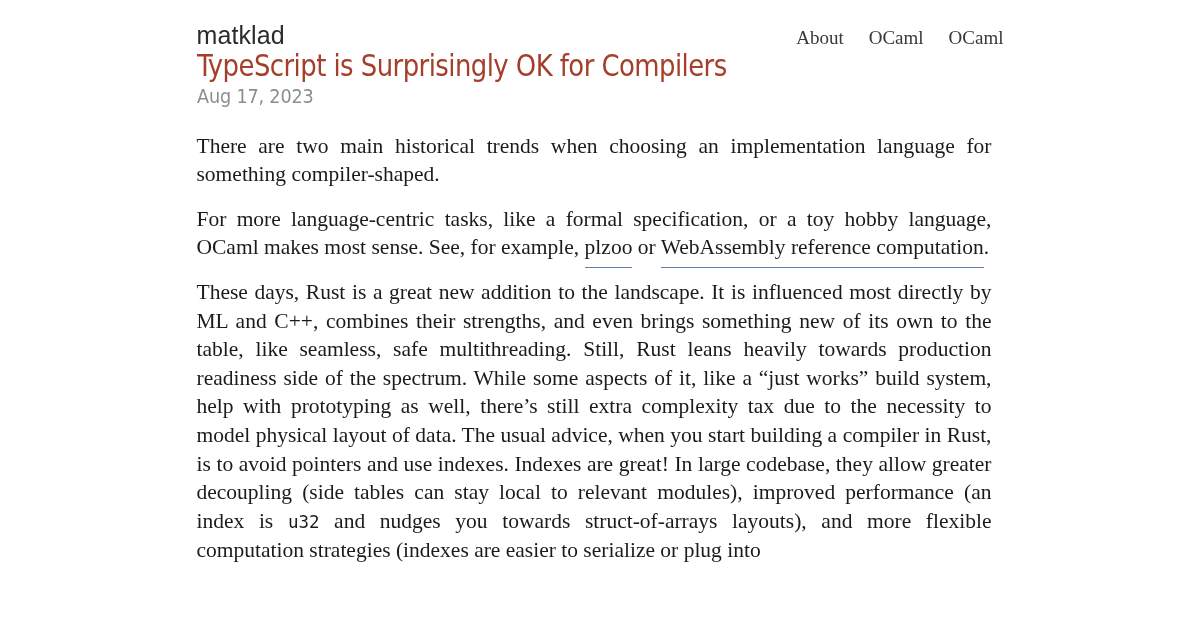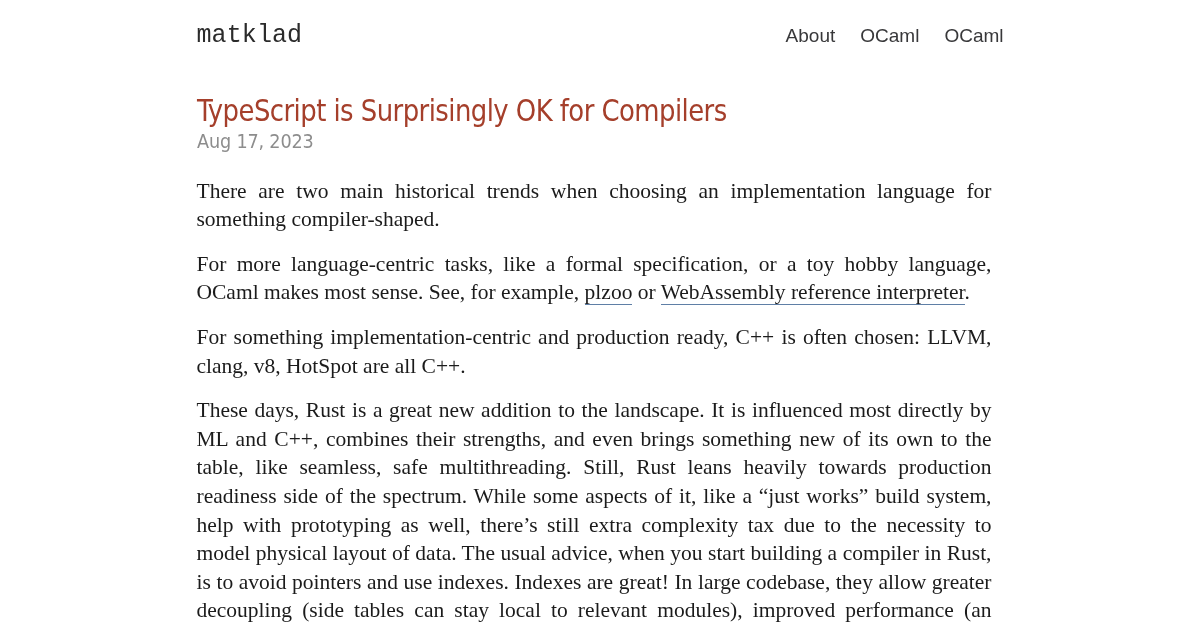--- a/index.html
+++ b/index.html
@@ -23,42 +23,41 @@
   }
 
   
   .site-header {
     display: flex;
     align-items: baseline;
     justify-content: space-between;
     padding-top: 23px;
   }
   .site-title {
-    font-family: Liberation Mono, monospace;
+    font-family: Liberation Sans, sans-serif;
     font-size: 25px;
     line-height: 1;
     color: #2b2b2b;
     letter-spacing: .1px;
     text-decoration: none;
   }
   .site-nav {
     display: flex;
     gap: 25px;
   }
   .site-nav a {
-    font-family: Liberation Sans, sans-serif;
+    font-family: Liberation Serif, serif;
     font-size: 19px;
     line-height: 1;
     color: #38383a;
     text-decoration: none;
   }
 
   
   .article-head {
-    margin-top: 45px;
   }
   .article-title {
     margin: 0;
     font-family: "DejaVu Sans", "Liberation Sans", sans-serif;
     font-stretch: condensed;
     font-weight: 400;
     font-size: 31px;
     line-height: 1.12;
     letter-spacing: -0.6px;
     color: #a53f2b;
@@ -90,21 +89,21 @@
     hyphens: manual;
     color: #1b1b1b;
   }
   .article-body p:last-child {
     margin-bottom: 0;
   }
   .article-body a {
     color: #1b1b1b;
     text-decoration: none;
     border-bottom: 1.5px solid #5f7fa6;
-    padding-bottom: 0px;
+    padding-bottom: 8px;
   }
   .article-body code {
     font-family: "DejaVu Sans Mono", "Liberation Mono", monospace;
     font-size: 17.5px;
     color: #1b1b1b;
   }
 </style>
 </head>
 <body>
 
@@ -124,23 +123,20 @@
     <h1 class="article-title">TypeScript is Surprisingly OK for Compilers</h1>
     <p class="article-date">Aug 17, 2023</p>
   </div>
 
   <div class="article-body">
 
     <p>
       <span>There are two main historical trends when choosing an implementation language for something compiler-shaped.</span>
     </p>
 
-    <p><span>For more language-centric tasks, like a formal specification, or a toy hobby language, OCaml makes most sense. See, for example, </span><a href="#">plzoo</a><span> or </span><a href="#">WebAssembly reference interpreter</a><span>.</span></p>
+    <p><span>For more language-centric tasks, like a formal specification, or a toy hobby language, OCaml makes most sense. See, for example, </span><a href="#">plzoo</a><span> or </span><a href="#">WebAssembly reference computation</a><span>.</span></p>
 
-    <p>
-      <span>For something implementation-centric and production ready, C++ is often chosen: LLVM, clang, v8, HotSpot are all C++.</span>
-    </p>
 
     <p><span>These days, Rust is a great new addition to the landscape. It is influenced most directly by ML and C++, combines their strengths, and even brings something new of its own to the table, like seamless, safe multithreading. Still, Rust leans heavily towards production readiness side of the spectrum. While some aspects of it, like a “just works” build system, help with prototyping as well, there’s still extra complexity tax due to the necessity to model physical layout of data. The usual advice, when you start building a compiler in Rust, is to avoid pointers and use indexes. Indexes are great! In large codebase, they allow greater decoupling (side tables can stay local to relevant modules), improved performance (an index is </span><code>u32</code><span> and nudges you towards struct-of-arrays layouts), and more flexible computation strategies (indexes are easier to serialize or plug into</span></p>
 
   </div>
 
 </div>
 
 </body></html>

